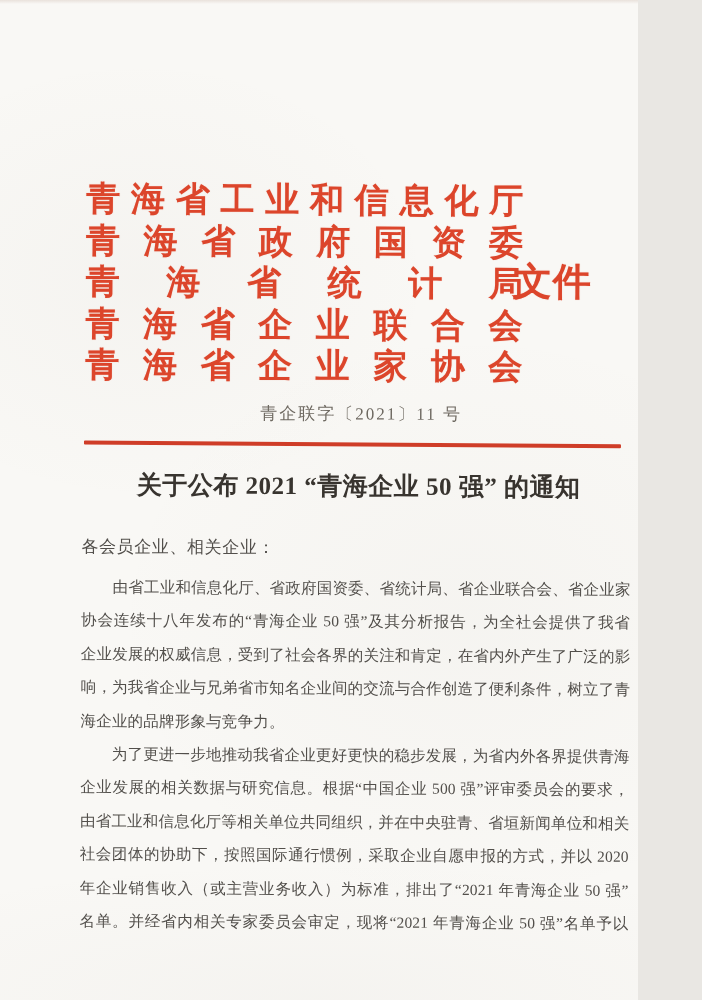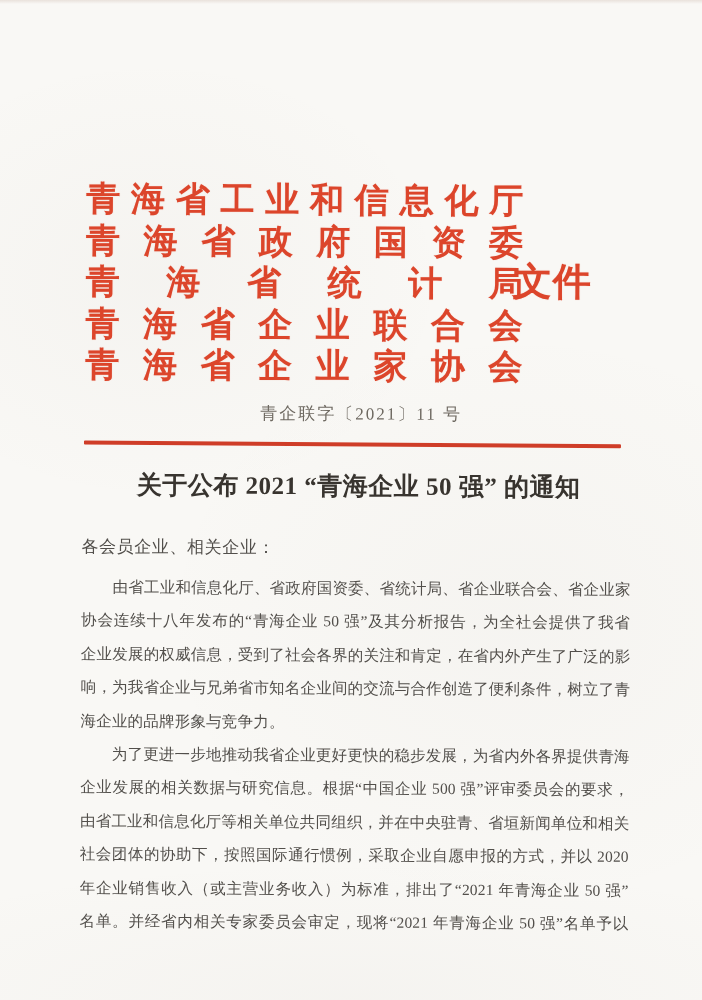--- a/index.html
+++ b/index.html
@@ -2,21 +2,21 @@
 <html style="--header-red: #dc452b; --separator-red: #cf3d28; --title-text: #38342f; --body-text: #524f4b; --doc-number-text: #6e6961;"><head>
 <meta charset="utf-8">
 <style>
   html,body{margin:0;padding:0;}
   body{
     width:702px;height:1000px;overflow:hidden;
     background:#e9e7e3;
     font-family:"Liberation Serif", serif;
   }
   .sheet{
-    position:relative;width:702px;height:1000px;overflow:hidden;
+    position:relative;width:638px;height:1000px;overflow:hidden;
     background:
       linear-gradient(180deg, rgba(214,198,188,0.45) 0px, rgba(214,198,188,0) 4px),
       radial-gradient(ellipse 420px 320px at 22% 28%, rgba(130,118,105,0.035), rgba(130,118,105,0) 70%),
       radial-gradient(ellipse 520px 420px at 74% 62%, rgba(130,118,105,0.03), rgba(130,118,105,0) 70%),
       radial-gradient(ellipse 800px 200px at 50% 100%, rgba(140,128,115,0.04), rgba(140,128,115,0) 70%),
       #f9f8f5;
   }
   .content{
     position:absolute;left:0;top:0;width:702px;height:1000px;
     transform:rotate(0.3deg);transform-origin:85px 440px;

